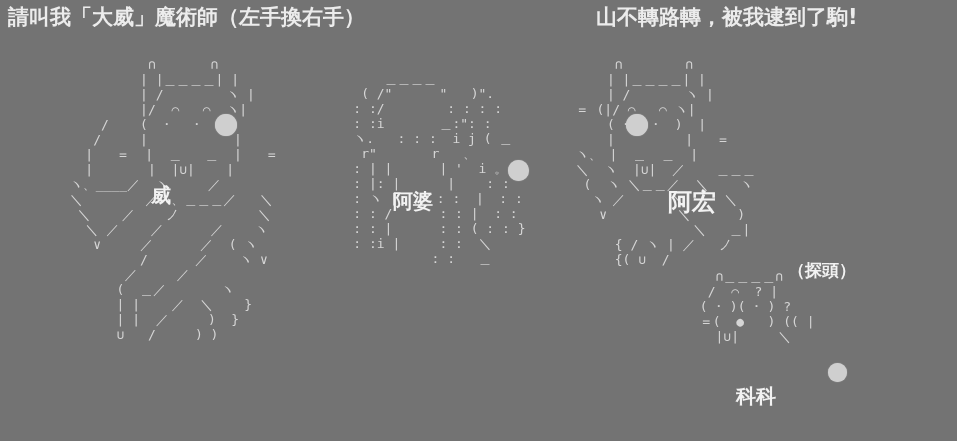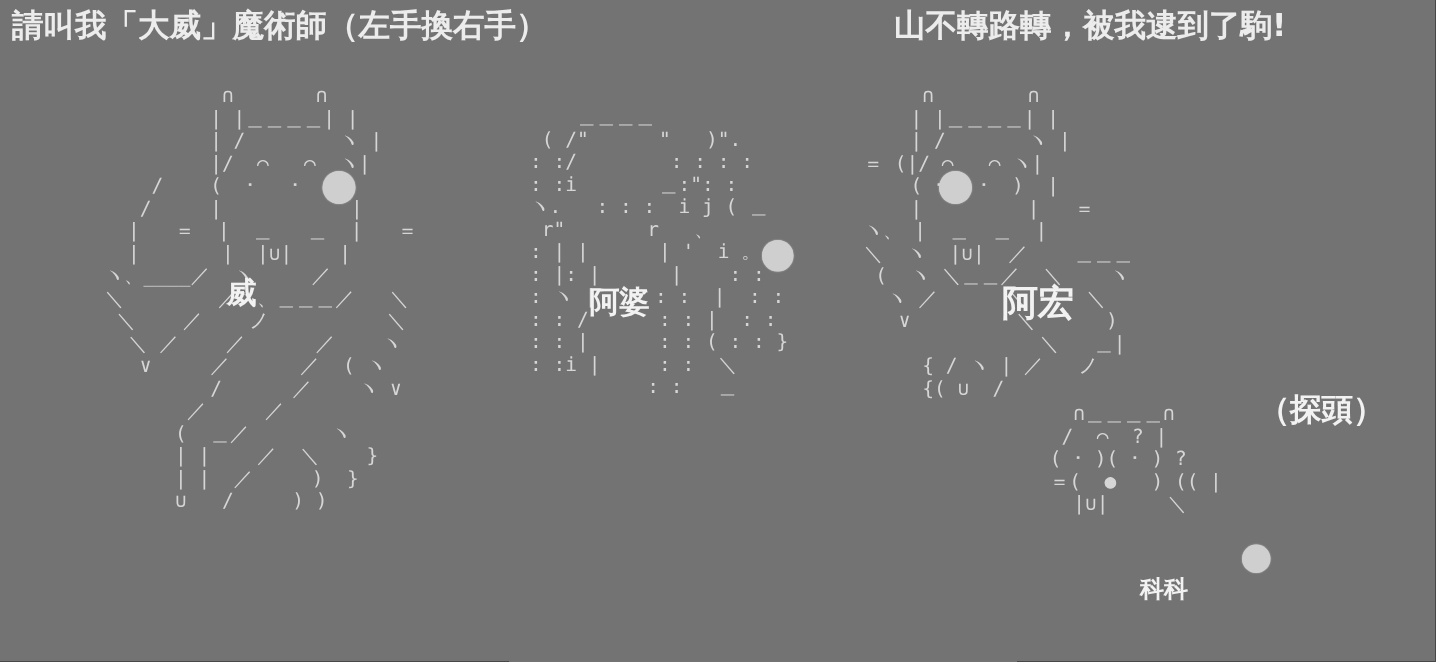--- a/index.html
+++ b/index.html
@@ -23,22 +23,22 @@
   .cjk-label{
     position:absolute;
     font-family:"DejaVu Sans","Liberation Sans",sans-serif;
     font-weight:bold;
     color:#f2f2f2;
     white-space:nowrap;
   }
   #label-wei   {left:151px;top:182px;font-size:20px;}
   #label-apo   {left:393px;top:188px;font-size:20px;font-family:Liberation Mono, monospace;}
   #label-ahong {left:668px;top:186px;font-size:24px;}
-  #label-tantou{left:839px;top:259px;font-size:21px;}
-  #label-keke  {left:760px;top:383px;font-size:16px;}
+  #label-tantou{left:788px;top:259px;font-size:17px;}
+  #label-keke  {left:736px;top:383px;font-size:20px;}
   #watermark   {left:831px;top:400px;font-size:21px;color:#f4f4f4;
                 font-family:"DejaVu Sans","Liberation Sans",sans-serif;font-weight:normal;}
 
   .aa{
     position:absolute;
     color:#d6d6d6;
     white-space:pre;
     font-family:"DejaVu Sans Mono","Liberation Mono",monospace;
     font-size:13px;
     line-height:15px;

